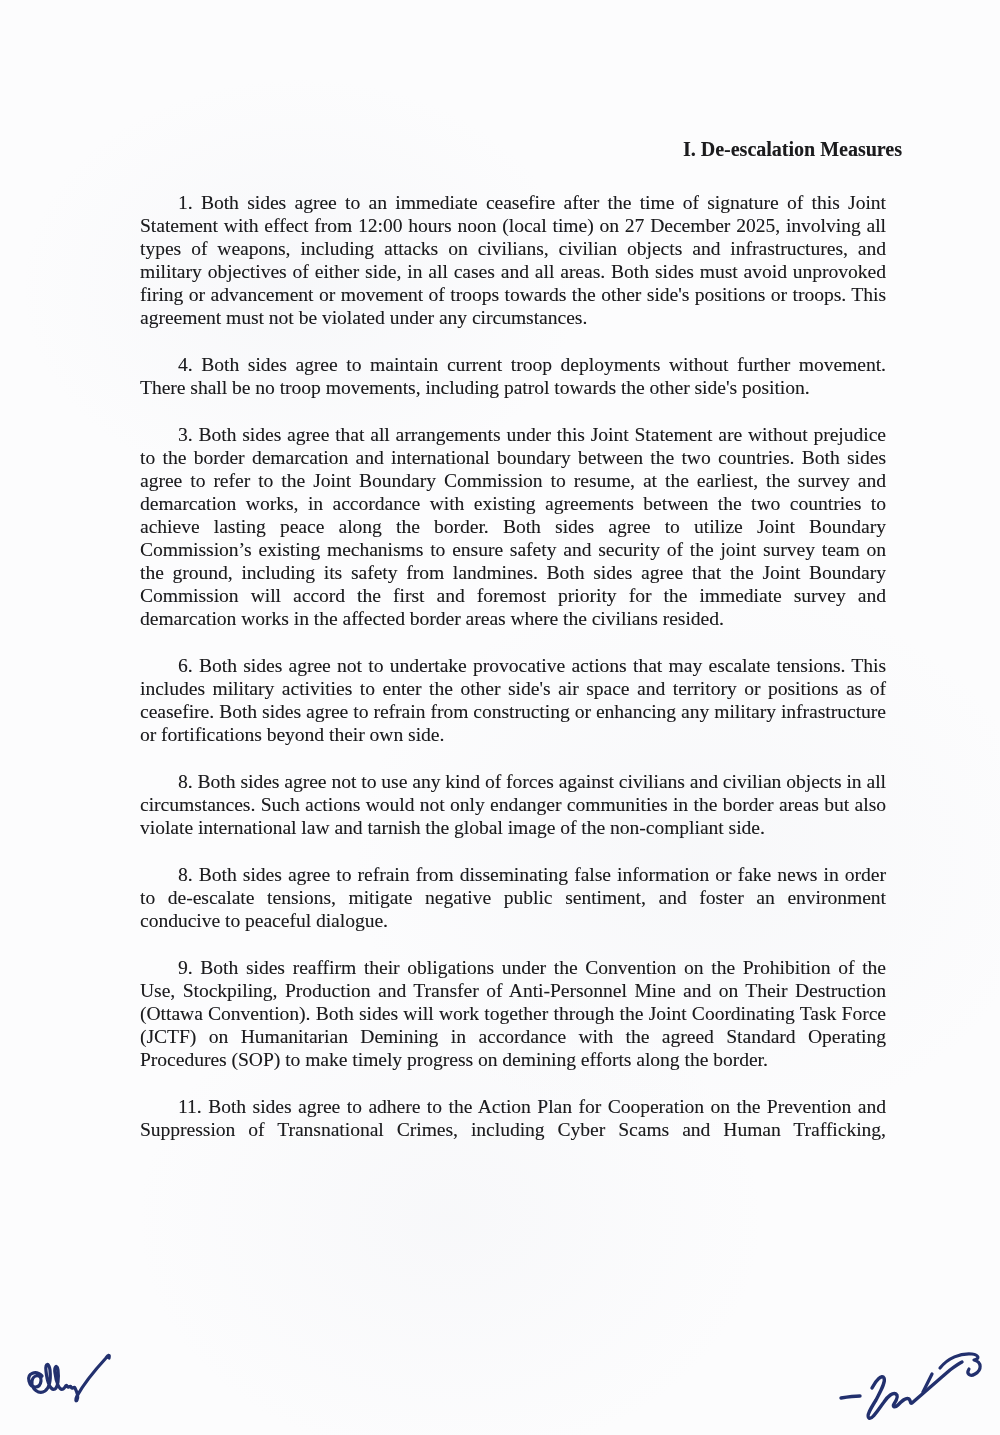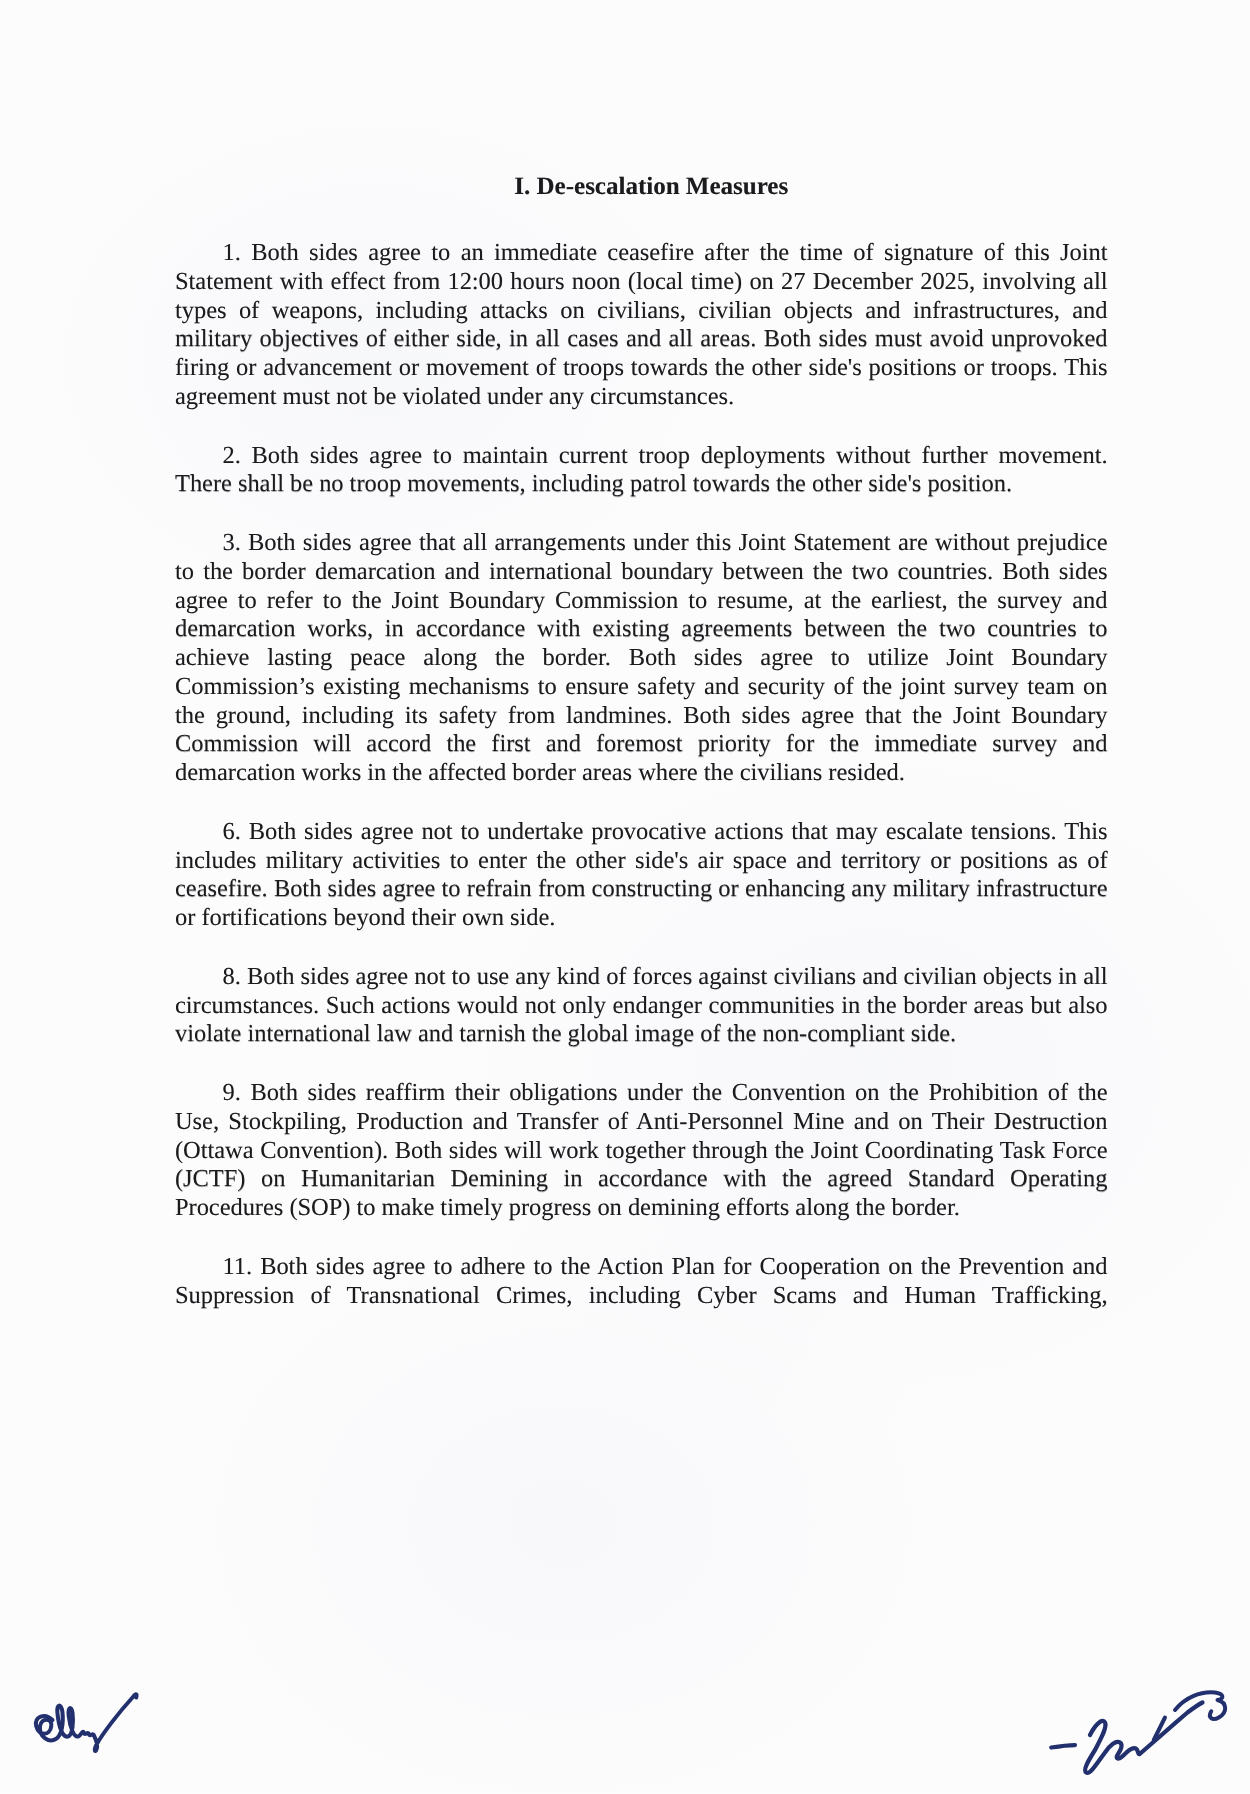--- a/index.html
+++ b/index.html
@@ -29,21 +29,21 @@
     color: #1b1b1d;
     font-size: 19.5px;
     line-height: 23px;
     text-align: justify;
     text-shadow: 0.2px 0.2px 0.4px rgba(20,20,25,0.35);
   }
   .content h1 {
     font-size: 20px;
     font-weight: bold;
     margin: 0 0 30px 0;
-    text-align: center;
+    text-align: right;
     line-height: 23px;
   }
   .content p {
     margin: 0 16px 24px 0;
     text-indent: 38px;
   }
   .content p:last-child { margin-bottom: 0; }
   .content p.justify-last { text-align-last: justify; }
   .sig {
     position: absolute;
@@ -58,24 +58,25 @@
   }
 </style>
 </head>
 <body>
 
 <div class="page">
 
   <div class="content">
     <h1>I. De-escalation Measures</h1>
     <p>1. Both sides agree to an immediate ceasefire after the time of signature of this Joint Statement with effect from 12:00 hours noon (local time) on 27 December 2025, involving all types of weapons, including attacks on civilians, civilian objects and infrastructures, and military objectives of either side, in all cases and all areas. Both sides must avoid unprovoked firing or advancement or movement of troops towards the other side's positions or troops. This agreement must not be violated under any circumstances.</p>
-    <p>2. Both sides agree to maintain current troop deployments without further movement. There shall be no troop movements, including patrol towards the other side's position.</p>
+    <p>4. Both sides agree to maintain current troop deployments without further movement. There shall be no troop movements, including patrol towards the other side's position.</p>
     <p>3. Both sides agree that all arrangements under this Joint Statement are without prejudice to the border demarcation and international boundary between the two countries. Both sides agree to refer to the Joint Boundary Commission to resume, at the earliest, the survey and demarcation works, in accordance with existing agreements between the two countries to achieve lasting peace along the border. Both sides agree to utilize Joint Boundary Commission’s existing mechanisms to ensure safety and security of the joint survey team on the ground, including its safety from landmines. Both sides agree that the Joint Boundary Commission will accord the first and foremost priority for the immediate survey and demarcation works in the affected border areas where the civilians resided.</p>
     <p>6. Both sides agree not to undertake provocative actions that may escalate tensions. This includes military activities to enter the other side's air space and territory or positions as of ceasefire. Both sides agree to refrain from constructing or enhancing any military infrastructure or fortifications beyond their own side.</p>
     <p>8. Both sides agree not to use any kind of forces against civilians and civilian objects in all circumstances. Such actions would not only endanger communities in the border areas but also violate international law and tarnish the global image of the non-compliant side.</p>
+    <p>8. Both sides agree to refrain from disseminating false information or fake news in order to de-escalate tensions, mitigate negative public sentiment, and foster an environment conducive to peaceful dialogue.</p>
     <p>9. Both sides reaffirm their obligations under the Convention on the Prohibition of the Use, Stockpiling, Production and Transfer of Anti-Personnel Mine and on Their Destruction (Ottawa Convention). Both sides will work together through the Joint Coordinating Task Force (JCTF) on Humanitarian Demining in accordance with the agreed Standard Operating Procedures (SOP) to make timely progress on demining efforts along the border.</p>
     <p class="justify-last">11. Both sides agree to adhere to the Action Plan for Cooperation on the Prevention and Suppression of Transnational Crimes, including Cyber Scams and Human Trafficking,</p>
   </div>
 
   <svg class="sig sig-left" viewBox="0 0 102 76" aria-hidden="true">
     <path stroke-width="3.2" d="M 22 34
              C 16 28, 7 31, 9 39
              C 11 47, 20 47, 21 39
              C 22 32, 13 32, 12 39
              C 11 47, 19 53, 25 49

